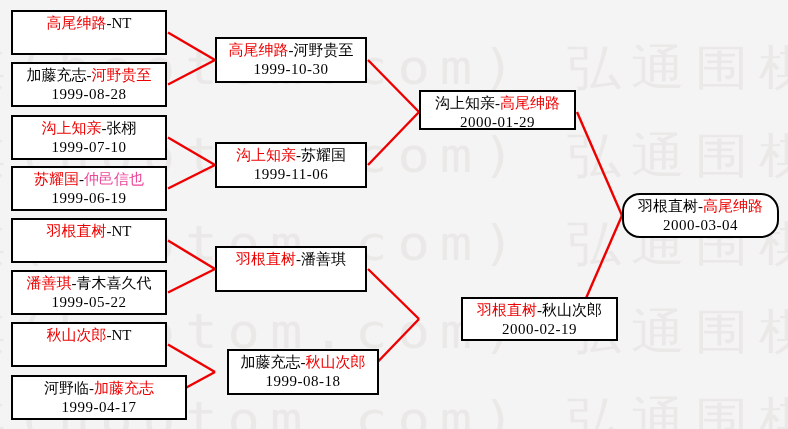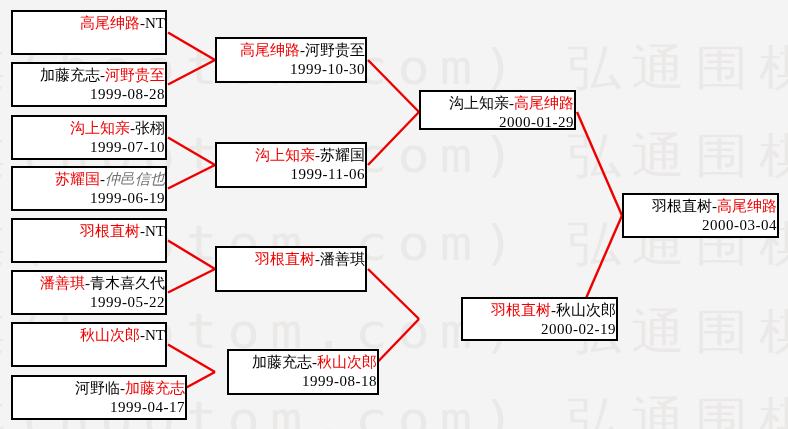--- a/index.html
+++ b/index.html
@@ -34,21 +34,21 @@
   
   #lines { position: absolute; inset: 0; z-index: 1; }
 
   
   .match-box {
     position: absolute;
     box-sizing: border-box;
     background: #ffffff;
     border: 2px solid #000000;
     z-index: 2;
-    text-align: right;
+    text-align: center;
     font-size: 15px;
     line-height: 19px;
     padding-top: 2px;
     color: #000000;
   }
   .match-line1 { white-space: nowrap; }
   .match-line2 { white-space: nowrap; letter-spacing: 0.5px; }
   .p-win { color: #ee0000; }
   .p-lose { color: #000000; }
 </style>
@@ -86,21 +86,21 @@
       </div>
       <div class="match-box" style="left: 11px; top: 62px; width: 156px; height: 45px; border-color: rgb(0, 0, 0); background: rgb(255, 255, 255);">
         <div class="match-line1"><span class="p-lose" style="color: rgb(0, 0, 0);">加藤充志</span><span class="p-lose">-</span><span class="p-win" style="color: rgb(238, 0, 0);">河野贵至</span></div>
         <div class="match-line2">1999-08-28</div>
       </div>
       <div class="match-box" style="left: 11px; top: 115px; width: 156px; height: 45px; border-color: rgb(0, 0, 0); background: rgb(255, 255, 255);">
         <div class="match-line1"><span class="p-win" style="color: rgb(238, 0, 0);">沟上知亲</span><span class="p-lose">-</span><span class="p-lose" style="color: rgb(0, 0, 0);">张栩</span></div>
         <div class="match-line2">1999-07-10</div>
       </div>
       <div class="match-box" style="left: 11px; top: 166px; width: 156px; height: 45px; border-color: rgb(0, 0, 0); background: rgb(255, 255, 255);">
-        <div class="match-line1"><span class="p-win" style="color: rgb(238, 0, 0);">苏耀国</span><span class="p-lose">-</span><span class="p-lose" style="color: #737373; font-style: italic;">仲邑信也</span></div>
+        <div class="match-line1"><span class="p-win" style="color: rgb(238, 0, 0);">苏耀国</span><span class="p-lose">-</span><span class="p-lose" style="color: #ec4899;">仲邑信也</span></div>
         <div class="match-line2">1999-06-19</div>
       </div>
       <div class="match-box" style="left: 11px; top: 218px; width: 156px; height: 45px; border-color: rgb(0, 0, 0); background: rgb(255, 255, 255);">
         <div class="match-line1"><span class="p-win" style="color: rgb(238, 0, 0);">羽根直树</span><span class="p-lose">-</span><span class="p-lose" style="color: rgb(0, 0, 0);">NT</span></div>
         <div class="match-line2">&nbsp;</div>
       </div>
       <div class="match-box" style="left: 11px; top: 270px; width: 156px; height: 45px; border-color: rgb(0, 0, 0); background: rgb(255, 255, 255);">
         <div class="match-line1"><span class="p-win" style="color: rgb(238, 0, 0);">潘善琪</span><span class="p-lose">-</span><span class="p-lose" style="color: rgb(0, 0, 0);">青木喜久代</span></div>
         <div class="match-line2">1999-05-22</div>
       </div>
@@ -128,18 +128,18 @@
         <div class="match-line2">1999-08-18</div>
       </div>
       <div class="match-box" style="left: 419px; top: 90px; width: 157px; height: 40px; border-color: rgb(0, 0, 0); background: rgb(255, 255, 255);">
         <div class="match-line1"><span class="p-lose" style="color: rgb(0, 0, 0);">沟上知亲</span><span class="p-lose">-</span><span class="p-win" style="color: rgb(238, 0, 0);">高尾绅路</span></div>
         <div class="match-line2">2000-01-29</div>
       </div>
       <div class="match-box" style="left: 419px; top: 297px; width: 157px; height: 44px; border-color: rgb(0, 0, 0); background: rgb(255, 255, 255); margin-left: 42px;">
         <div class="match-line1"><span class="p-win" style="color: rgb(238, 0, 0);">羽根直树</span><span class="p-lose">-</span><span class="p-lose" style="color: rgb(0, 0, 0);">秋山次郎</span></div>
         <div class="match-line2">2000-02-19</div>
       </div>
-      <div class="match-box" style="left: 622px; top: 193px; width: 157px; height: 45px; border-color: rgb(0, 0, 0); background: rgb(255, 255, 255);">
+      <div class="match-box" style="left: 622px; top: 193px; width: 157px; height: 45px; border-color: rgb(0, 0, 0); background: rgb(255, 255, 255); border-radius: 18px;">
         <div class="match-line1"><span class="p-lose" style="color: rgb(0, 0, 0);">羽根直树</span><span class="p-lose">-</span><span class="p-win" style="color: rgb(238, 0, 0);">高尾绅路</span></div>
         <div class="match-line2">2000-03-04</div>
       </div>
     </div>
 </div>
 
 </body></html>

